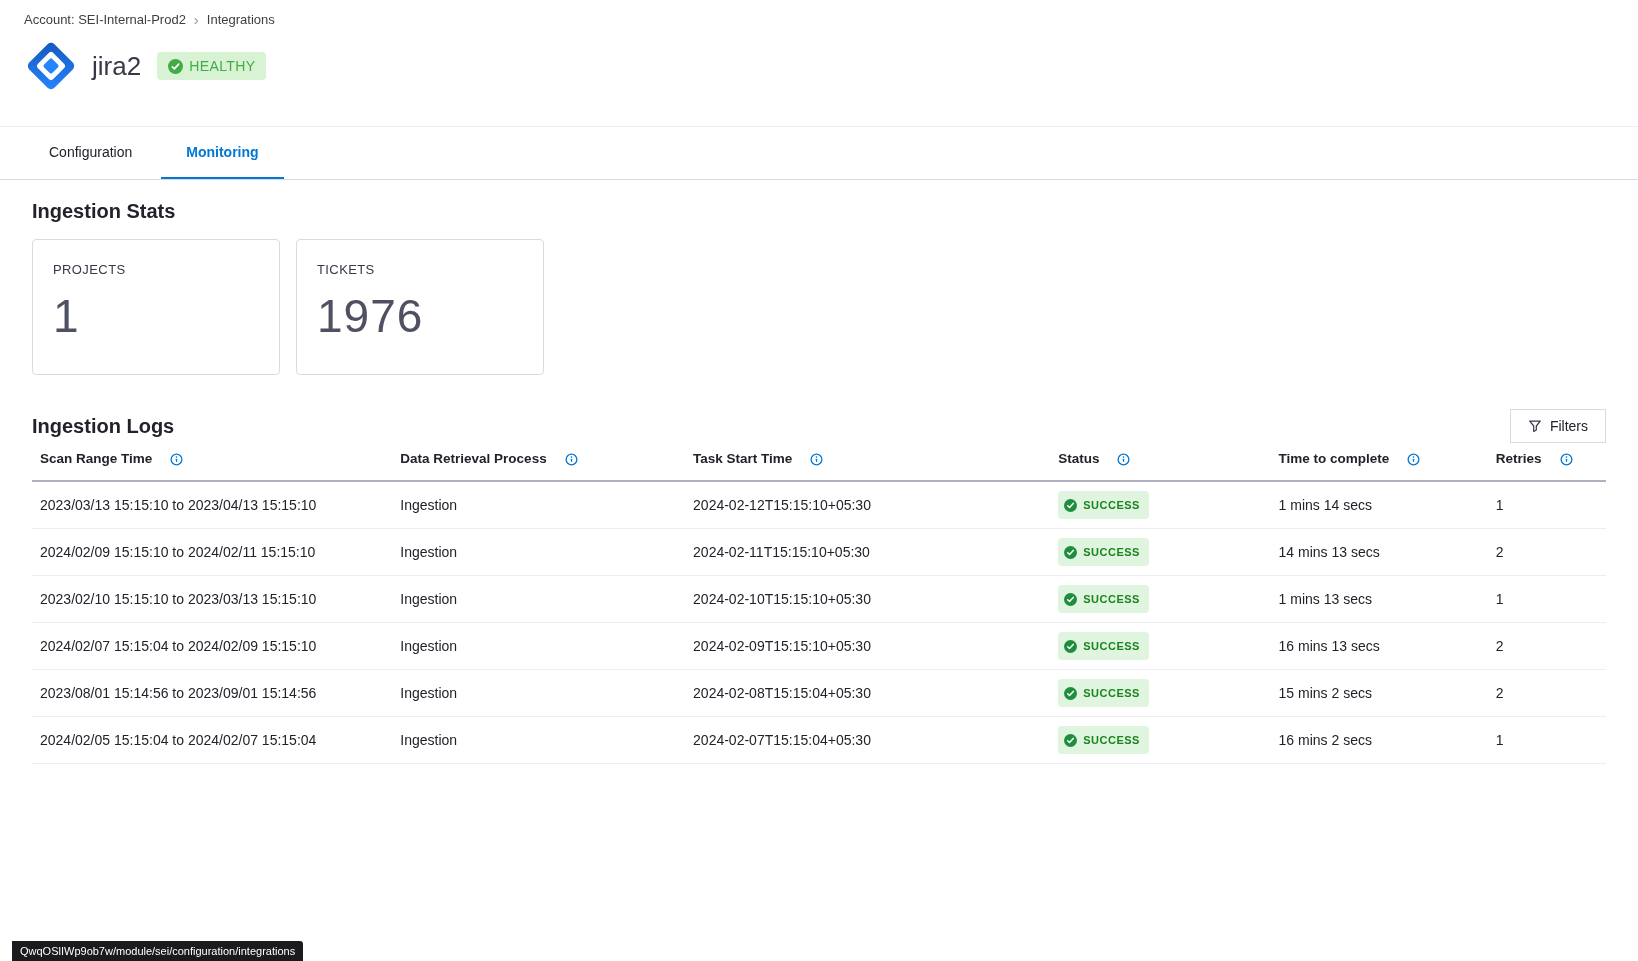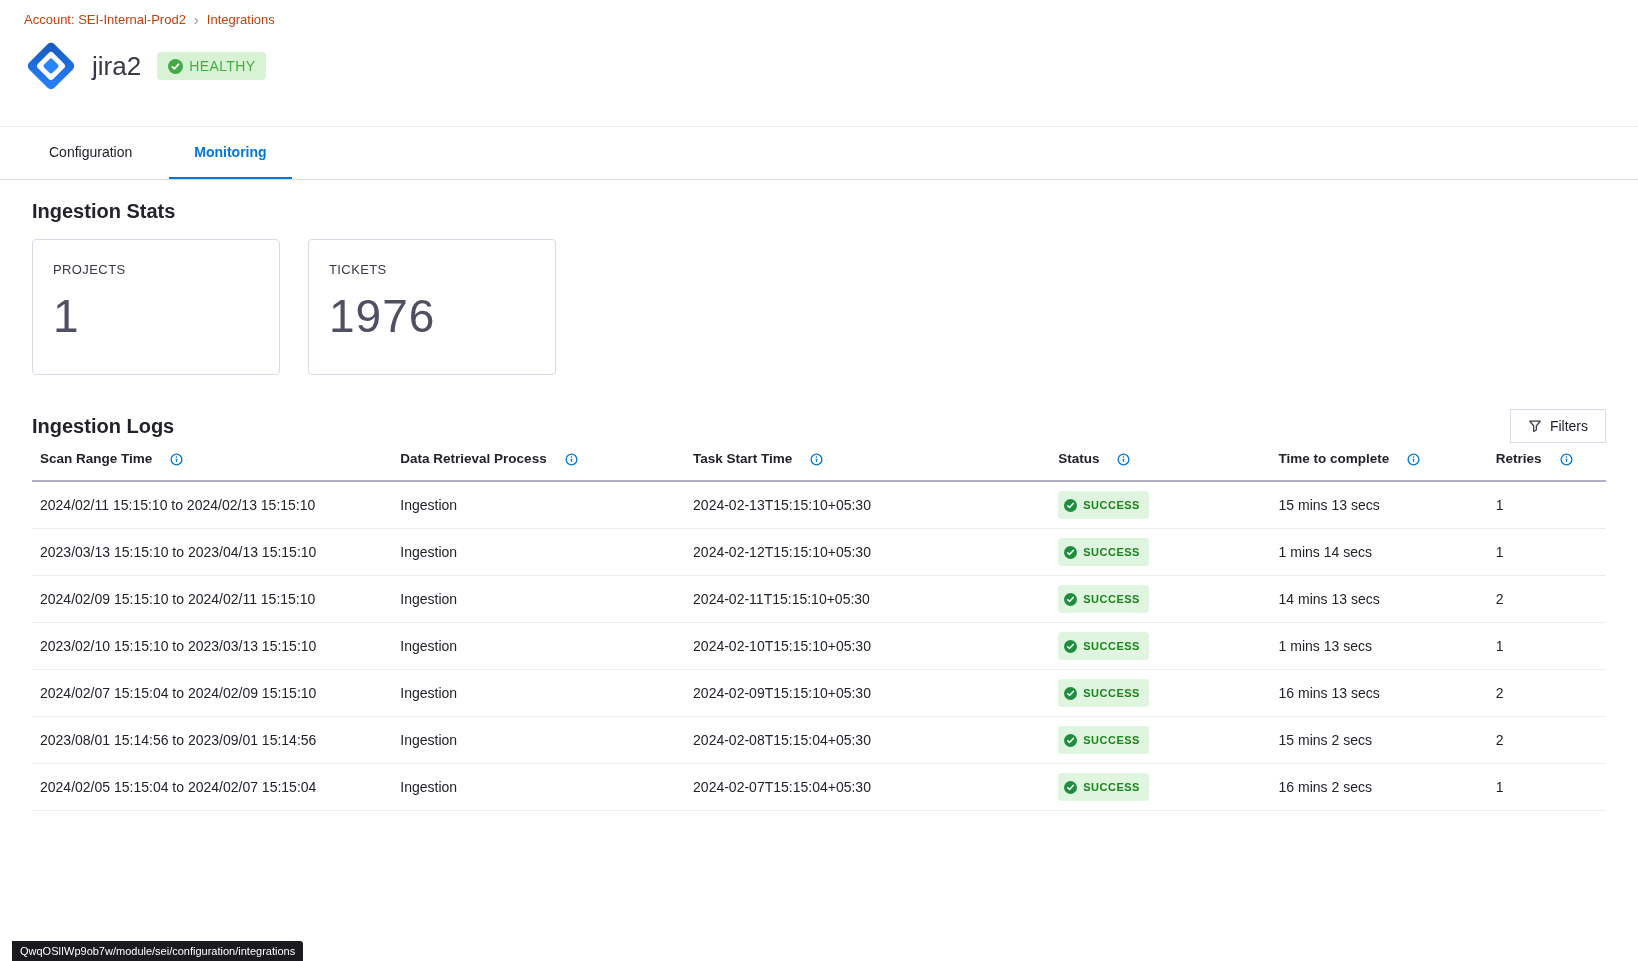--- a/index.html
+++ b/index.html
@@ -13,54 +13,54 @@
   }
 
   
   .page-header {
     height: 127px;
     padding: 12px 24px 0;
     border-bottom: 1px solid #EDEDF3;
     background: #fff;
   }
   .breadcrumb { font-size: 13px; display: flex; align-items: center; gap: 8px; }
-  .breadcrumb a { color: #c2410c; text-decoration: none; cursor: pointer; text-align: right; }
+  .breadcrumb a { color: #404040; text-decoration: none; cursor: pointer; text-align: right; }
   .breadcrumb .chev { color: #9293AB; font-size: 15px; line-height: 1; }
   .title-row { margin-top: 12px; display: flex; align-items: center; }
   .jira-logo { width: 54px; height: 54px; flex: 0 0 auto; }
   .page-title { font-size: 26px; font-weight: 400; color: #383946; margin-left: 14px; }
   .healthy-badge {
     margin-left: 16px;
     display: inline-flex; align-items: center; gap: 6px;
     background: #D8F3D4; color: #42AB45;
     font-size: 14px; font-weight: 400; letter-spacing: 0.4px;
     padding: 6px 11px; border-radius: 4px;
   }
   .healthy-badge svg { width: 15px; height: 15px; display: block; }
 
   
   .tabs {
-    display: flex; align-items: stretch; gap: 12px;
+    display: flex; align-items: stretch; gap: 4px;
     height: 53px; padding: 0 24px;
     border-bottom: 1px solid #D9DAE5;
     background: #fff;
   }
   .tab {
     display: flex; align-items: center;
     padding: 0 25px; font-size: 14px; cursor: pointer;
     border-bottom: 2px solid transparent;
     color: #22222A;
   }
   .tab.active { color: #0278D5; font-weight: 600; border-bottom-color: #0278D5; }
 
   
   main { padding: 20px 32px 12px; }
   .section-title { font-size: 20px; font-weight: 700; color: #22222A; }
 
-  .cards { display: flex; gap: 28px; margin-top: 16px; margin-bottom: 34px; }
+  .cards { display: flex; gap: 16px; margin-top: 16px; margin-bottom: 34px; }
   .stat-card {
     width: 248px; height: 136px;
     border: 1px solid #D9DAE5; border-radius: 4px;
     padding: 22px 20px; background: #fff;
   }
   .stat-label { font-size: 13px; font-weight: 500; color: #383946; letter-spacing: 0.4px; }
   .stat-value { font-size: 46px; font-weight: 400; color: #4F5162; margin-top: 12px; letter-spacing: 1px; }
 
   .logs-header { display: flex; align-items: center; justify-content: space-between; margin-bottom: 0; }
   .filters-btn {
@@ -232,36 +232,20 @@
           <svg class="info-icon" viewBox="0 0 16 16">
                 <circle cx="8" cy="8" r="6.6" fill="none" stroke="#0278D5" stroke-width="1.6"></circle>
                 <circle cx="8" cy="5" r="1" fill="#0278D5"></circle>
                 <rect x="7.25" y="7" width="1.5" height="4.2" rx="0.6" fill="#0278D5"></rect>
               </svg>
             </span>
         </th>
       </tr>
     </thead>
     <tbody id="log-rows">
-  <tr>
-    <td>2024/02/11 15:15:10 to 2024/02/13 15:15:10</td>
-    <td>Ingestion</td>
-    <td>2024-02-13T15:15:10+05:30</td>
-    <td>
-      <span class="badge-success">
-        <svg viewBox="0 0 16 16">
-          <circle cx="8" cy="8" r="8" fill="#1E8E3E"></circle>
-          <path d="M4.6 8.3l2.2 2.2 4.6-5.1" fill="none" stroke="#fff" stroke-width="1.8" stroke-linecap="round" stroke-linejoin="round"></path>
-        </svg>
-        <span>SUCCESS</span>
-      </span>
-    </td>
-    <td>15 mins 13 secs</td>
-    <td>1</td>
-  </tr>
 
   <tr>
     <td>2023/03/13 15:15:10 to 2023/04/13 15:15:10</td>
     <td>Ingestion</td>
     <td>2024-02-12T15:15:10+05:30</td>
     <td>
       <span class="badge-success">
         <svg viewBox="0 0 16 16">
           <circle cx="8" cy="8" r="8" fill="#1E8E3E"></circle>
           <path d="M4.6 8.3l2.2 2.2 4.6-5.1" fill="none" stroke="#fff" stroke-width="1.8" stroke-linecap="round" stroke-linejoin="round"></path>

